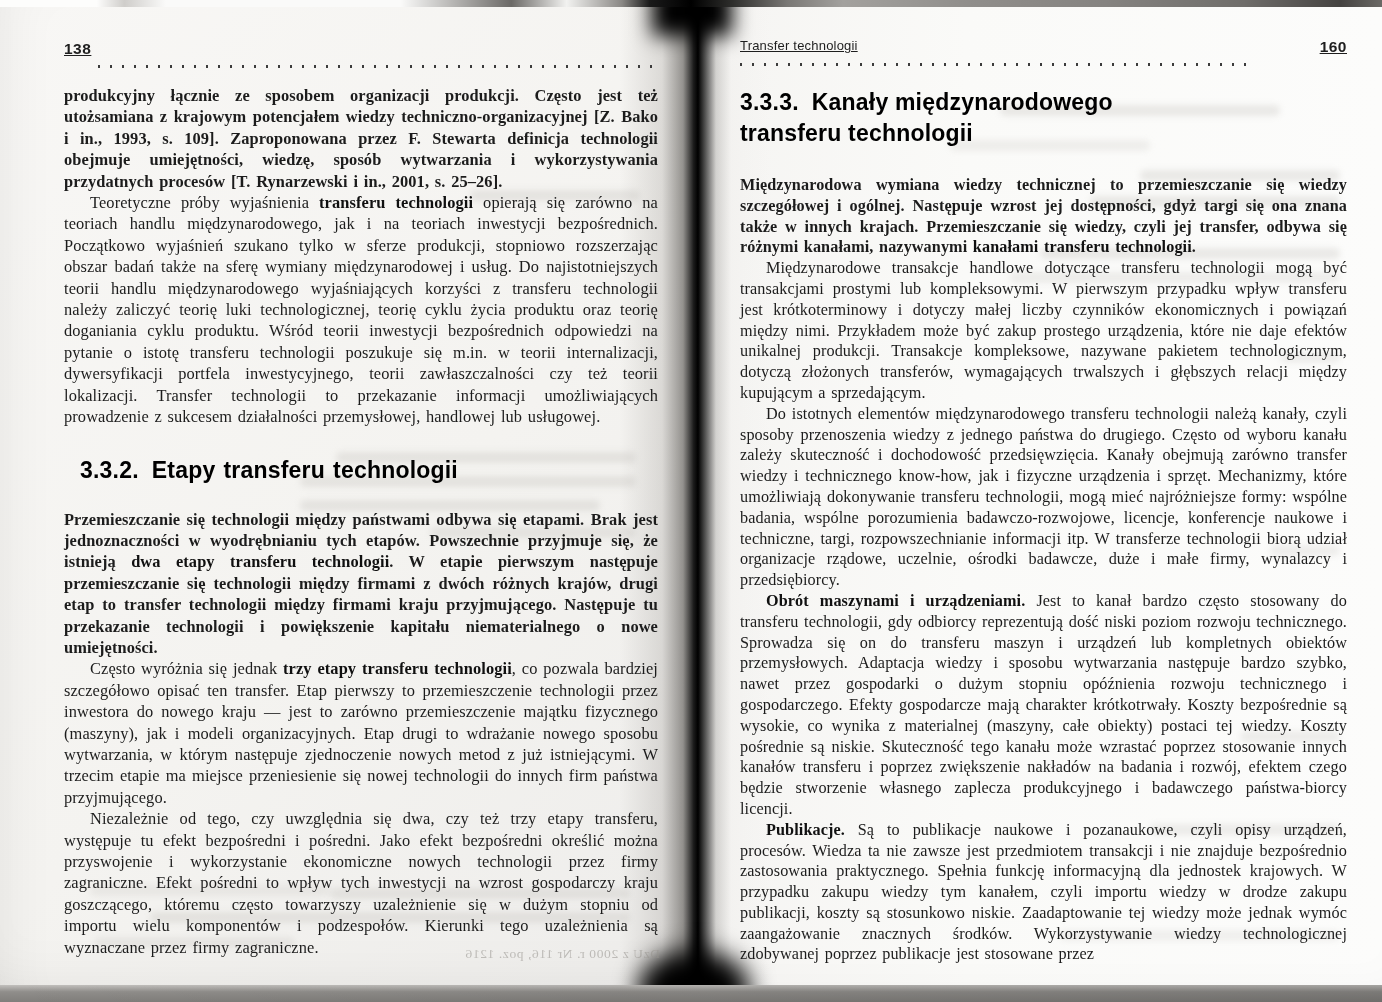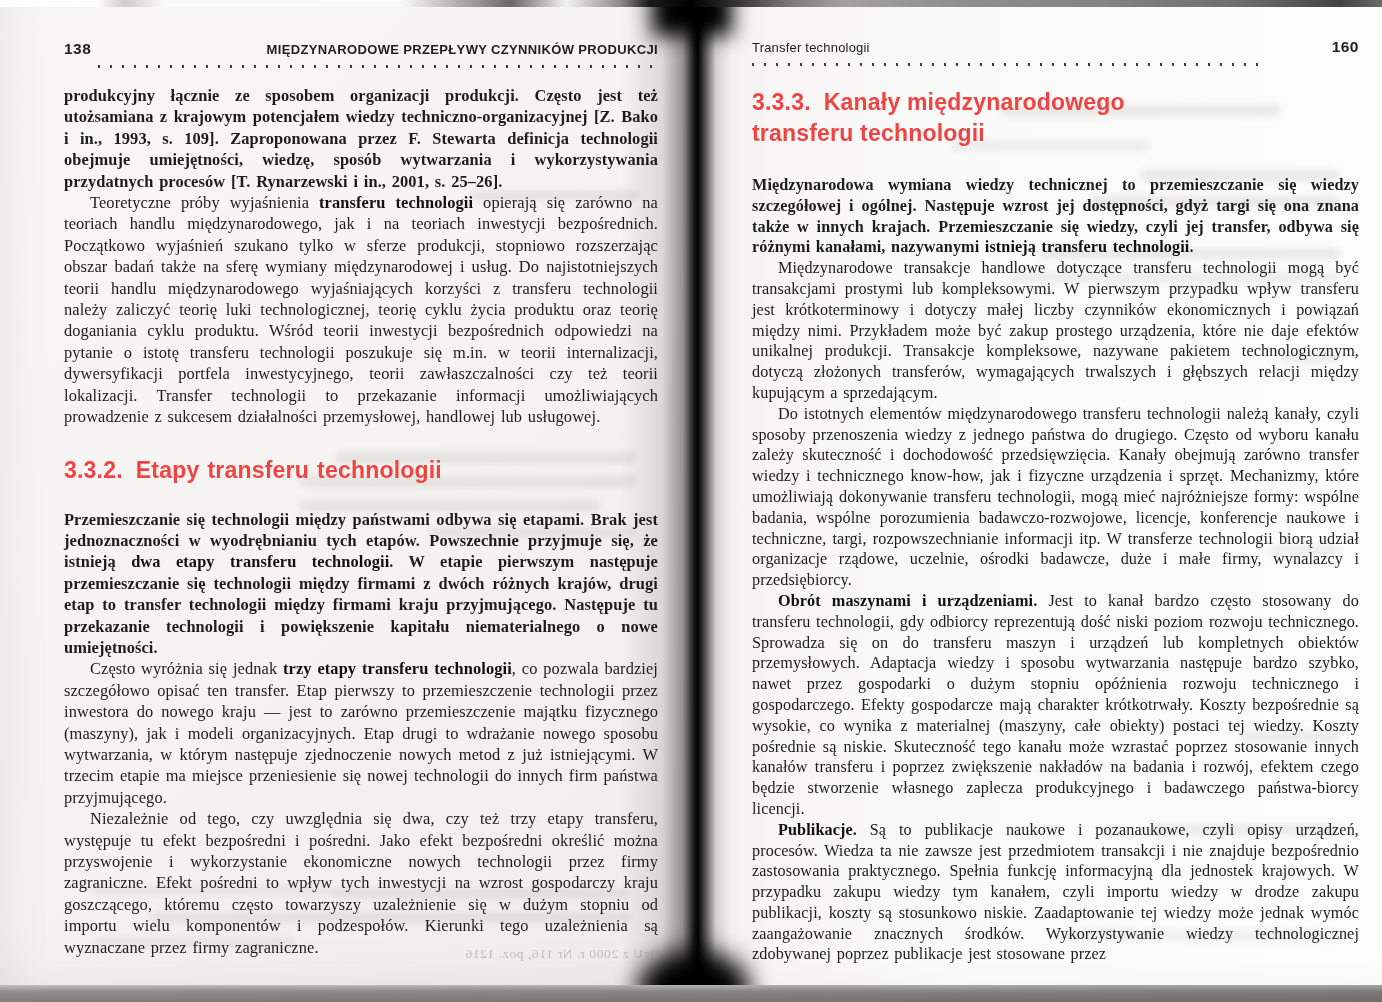--- a/index.html
+++ b/index.html
@@ -37,35 +37,35 @@
   .bottom-band{position:absolute;left:0;right:0;bottom:0;height:17px;
     background:linear-gradient(to right,rgba(0,0,0,0) 0%,rgba(0,0,0,.14) 100%),
                linear-gradient(to bottom,#c2c0bd 0%,#908e8b 40%,#807e7b 100%);}
   .smudge{position:absolute;height:11px;background:#b6b3ae;opacity:.26;filter:blur(3px);border-radius:5px;}
   .ghost-mirror{position:absolute;transform:scaleX(-1);font-size:13.5px;color:#96938e;
     opacity:.55;filter:blur(.7px);letter-spacing:.6px;white-space:nowrap;}
 
   
   .page-col{position:absolute;color:#1c1c1c;}
   .page-left-col{left:64px;top:40px;width:594px;}
-  .page-right-col{left:740px;top:38px;width:607px;margin-left:12px;}
+  .page-right-col{left:740px;top:38px;width:607px;}
 
-  .running-head{display:flex;justify-content:space-between;align-items:center;
-    font-family:"Liberation Sans", sans-serif;color:#1e1e1e;}
+  .running-head{display:flex;justify-content:space-between;align-items:flex-start;
+    font-family:"Liberation Sans", sans-serif;color:#1e1e1e;text-decoration:underline;}
   .page-num{font-weight:bold;font-size:15.5px;letter-spacing:.5px;}
   .rh-title{font-weight:bold;font-size:13px;letter-spacing:.35px;}
   .rh-title-light{font-weight:normal;font-size:13px;letter-spacing:.2px;}
   .dots{height:3px;margin-top:7px;
     background:repeating-linear-gradient(to right,#3c3c3c 0 2.4px,transparent 2.4px 12px);}
   .dots-left{margin-left:34px;}
   .dots-right{width:516px;}
 
   .section-heading{font-family:"Liberation Sans", sans-serif;font-weight:bold;
-    color:#ef4444;font-size:23px;line-height:31px;letter-spacing:.2px;}
-  .heading-left{margin:27px 0 23px 0;}
+    color:#000000;font-size:23px;line-height:31px;letter-spacing:.2px;}
+  .heading-left{margin:27px 0 23px 16px;}
   .heading-right{margin:21px 0 0 0;}
   .h-num{margin-right:13px;}
 
   .body-block{text-align:justify;}
   .body-left{margin-top:17px;font-size:16.4px;line-height:21.4px;word-spacing:1.5px;letter-spacing:.1px;}
   .body-right{margin-top:26px;font-size:16.2px;line-height:20.8px;word-spacing:1.4px;letter-spacing:.1px;}
   .body-p{margin:0;text-indent:26px;}
   .noindent{text-indent:0;font-weight:bold;}
   .body-p b{color:#101010;}
 </style>
@@ -99,21 +99,20 @@
 <div class="smudge" style="left:1270px;top:545px;width:70px;opacity:.2;"></div>
 <div class="smudge" style="left:1240px;top:731px;width:100px;opacity:.22;"></div>
 <div class="smudge" style="left:1150px;top:824px;width:190px;opacity:.22;"></div>
 <div class="smudge" style="left:1060px;top:930px;width:280px;opacity:.16;"></div>
 
 <div class="ghost-mirror" style="left:300px;top:946px;width:360px;">DzU z 2000 r. Nr 116, poz. 1216</div>
 
 <div class="page-col page-left-col">
   <div class="running-head">
     <span class="page-num">138</span>
-    <span class="rh-title">MIĘDZYNARODOWE PRZEPŁYWY CZYNNIKÓW PRODUKCJI</span>
   </div>
   <div class="dots dots-left"></div>
 
   <div class="body-block body-left">
     <p class="body-p noindent"><span>produkcyjny łącznie ze sposobem organizacji produkcji. Często jest też utożsamiana z krajowym potencjałem wiedzy techniczno-organizacyjnej [Z. Bako i in., 1993, s. 109]. Zaproponowana przez F. Stewarta definicja technologii obejmuje umiejętności, wiedzę, sposób wytwarzania i wykorzystywania przydatnych procesów [T. Rynarzewski i in., 2001, s. 25–26].</span><b></b><span></span></p>
     <p class="body-p"><span>Teoretyczne próby wyjaśnienia </span><b>transferu technologii</b><span> opierają się zarówno na teoriach handlu międzynarodowego, jak i na teoriach inwestycji bezpośrednich. Początkowo wyjaśnień szukano tylko w sferze produkcji, stopniowo rozszerzając obszar badań także na sferę wymiany międzynarodowej i usług. Do najistotniejszych teorii handlu międzynarodowego wyjaśniających korzyści z transferu technologii należy zaliczyć teorię luki technologicznej, teorię cyklu życia produktu oraz teorię doganiania cyklu produktu. Wśród teorii inwestycji bezpośrednich odpowiedzi na pytanie o istotę transferu technologii poszukuje się m.in. w teorii internalizacji, dywersyfikacji portfela inwestycyjnego, teorii zawłaszczalności czy też teorii lokalizacji. Transfer technologii to przekazanie informacji umożliwiających prowadzenie z sukcesem działalności przemysłowej, handlowej lub usługowej.</span></p>
 
     <h2 class="section-heading heading-left"><span class="h-num">3.3.2.</span><span>Etapy transferu technologii</span></h2>
 
     <p class="body-p noindent"><span>Przemieszczanie się technologii między państwami odbywa się etapami. Brak jest jednoznaczności w wyodrębnianiu tych etapów. Powszechnie przyjmuje się, że istnieją </span><b>dwa etapy transferu technologii</b><span>. W etapie pierwszym następuje przemieszczanie się technologii między firmami z dwóch różnych krajów, drugi etap to transfer technologii między firmami kraju przyjmującego. Następuje tu przekazanie technologii i powiększenie kapitału niematerialnego o nowe umiejętności.</span></p>
@@ -128,19 +127,19 @@
     <span class="page-num">160</span>
   </div>
   <div class="dots dots-right"></div>
 
   <h2 class="section-heading heading-right">
     <div><span class="h-num">3.3.3.</span><span>Kanały międzynarodowego</span></div>
     <div>transferu technologii</div>
   </h2>
 
   <div class="body-block body-right">
-    <p class="body-p noindent"><span>Międzynarodowa wymiana wiedzy technicznej to przemieszczanie się wiedzy szczegółowej i ogólnej. Następuje wzrost jej dostępności, gdyż targi się ona znana także w innych krajach. Przemieszczanie się wiedzy, czyli jej transfer, odbywa się różnymi kanałami, nazywanymi </span><b>istnieją transferu technologii</b><span>.</span></p>
+    <p class="body-p noindent"><span>Międzynarodowa wymiana wiedzy technicznej to przemieszczanie się wiedzy szczegółowej i ogólnej. Następuje wzrost jej dostępności, gdyż targi się ona znana także w innych krajach. Przemieszczanie się wiedzy, czyli jej transfer, odbywa się różnymi kanałami, nazywanymi </span><b>kanałami transferu technologii</b><span>.</span></p>
     <p class="body-p"><span>Międzynarodowe transakcje handlowe dotyczące transferu technologii mogą być transakcjami prostymi lub kompleksowymi. W pierwszym przypadku wpływ transferu jest krótkoterminowy i dotyczy małej liczby czynników ekonomicznych i powiązań między nimi. Przykładem może być zakup prostego urządzenia, które nie daje efektów unikalnej produkcji. Transakcje kompleksowe, nazywane pakietem technologicznym, dotyczą złożonych transferów, wymagających trwalszych i głębszych relacji między kupującym a sprzedającym.</span><b></b><span></span></p>
     <p class="body-p"><span>Do istotnych elementów międzynarodowego transferu technologii należą kanały, czyli sposoby przenoszenia wiedzy z jednego państwa do drugiego. Często od wyboru kanału zależy skuteczność i dochodowość przedsięwzięcia. Kanały obejmują zarówno transfer wiedzy i technicznego know-how, jak i fizyczne urządzenia i sprzęt. Mechanizmy, które umożliwiają dokonywanie transferu technologii, mogą mieć najróżniejsze formy: wspólne badania, wspólne porozumienia badawczo-rozwojowe, licencje, konferencje naukowe i techniczne, targi, rozpowszechnianie informacji itp. W transferze technologii biorą udział organizacje rządowe, uczelnie, ośrodki badawcze, duże i małe firmy, wynalazcy i przedsiębiorcy.</span><b></b><span></span></p>
     <p class="body-p"><span></span><b>Obrót maszynami i urządzeniami.</b><span> Jest to kanał bardzo często stosowany do transferu technologii, gdy odbiorcy reprezentują dość niski poziom rozwoju technicznego. Sprowadza się on do transferu maszyn i urządzeń lub kompletnych obiektów przemysłowych. Adaptacja wiedzy i sposobu wytwarzania następuje bardzo szybko, nawet przez gospodarki o dużym stopniu opóźnienia rozwoju technicznego i gospodarczego. Efekty gospodarcze mają charakter krótkotrwały. Koszty bezpośrednie są wysokie, co wynika z materialnej (maszyny, całe obiekty) postaci tej wiedzy. Koszty pośrednie są niskie. Skuteczność tego kanału może wzrastać poprzez stosowanie innych kanałów transferu i poprzez zwiększenie nakładów na badania i rozwój, efektem czego będzie stworzenie własnego zaplecza produkcyjnego i badawczego państwa-biorcy licencji.</span></p>
     <p class="body-p"><span></span><b>Publikacje.</b><span> Są to publikacje naukowe i pozanaukowe, czyli opisy urządzeń, procesów. Wiedza ta nie zawsze jest przedmiotem transakcji i nie znajduje bezpośrednio zastosowania praktycznego. Spełnia funkcję informacyjną dla jednostek krajowych. W przypadku zakupu wiedzy tym kanałem, czyli importu wiedzy w drodze zakupu publikacji, koszty są stosunkowo niskie. Zaadaptowanie tej wiedzy może jednak wymóc zaangażowanie znacznych środków. Wykorzystywanie wiedzy technologicznej zdobywanej poprzez publikacje jest stosowane przez</span></p>
   </div>
 </div>
 
 </body></html>

